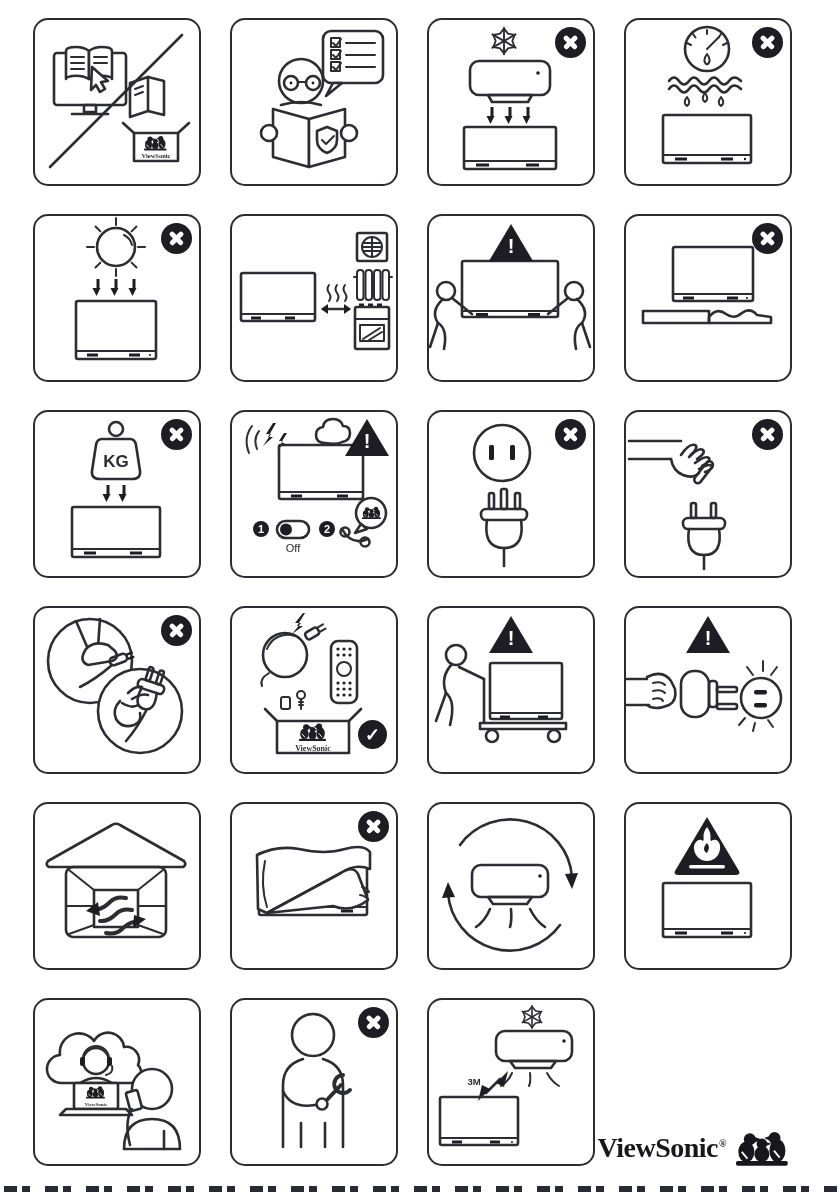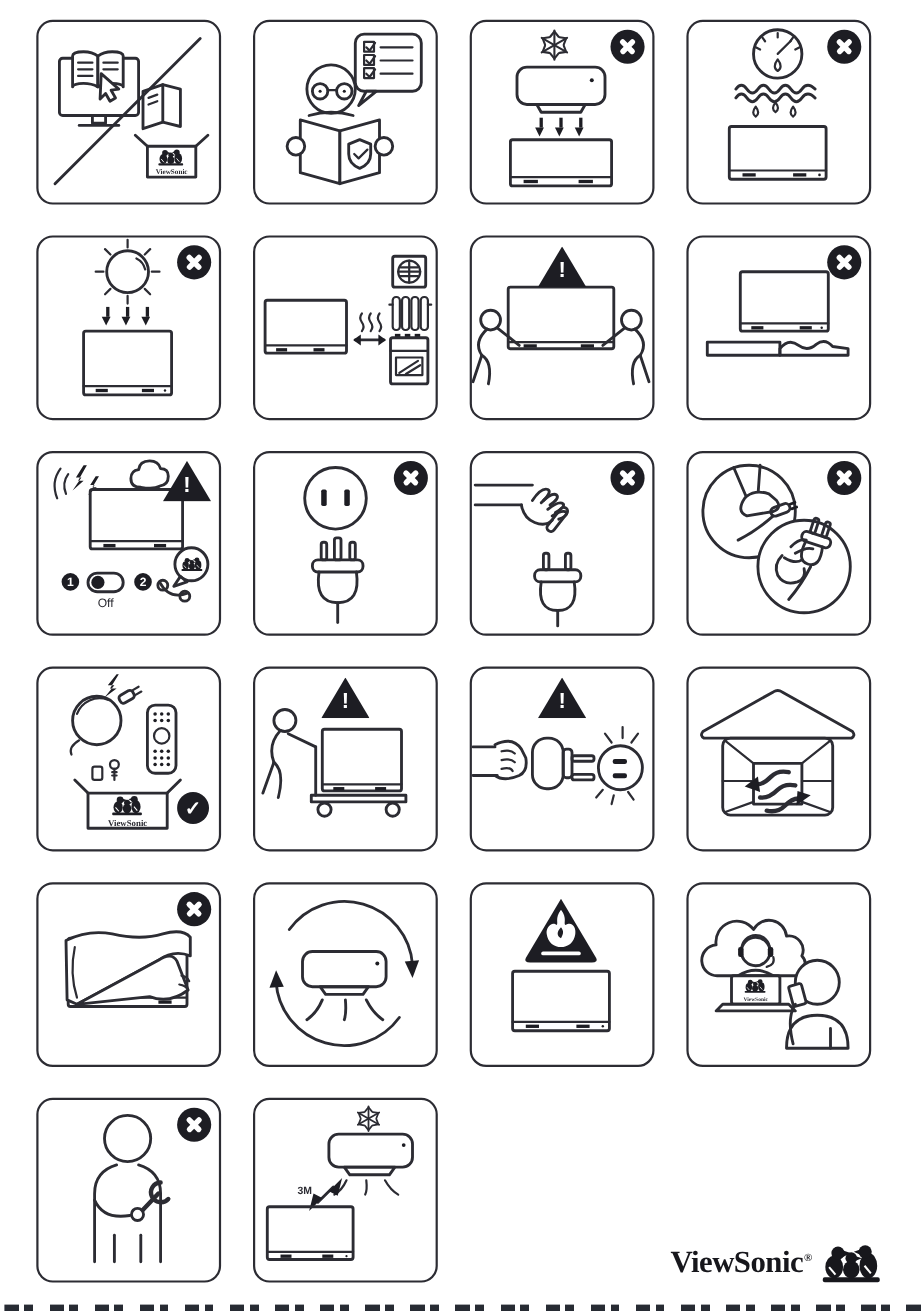--- a/index.html
+++ b/index.html
@@ -18,21 +18,21 @@
   svg text.wt{fill:#fff;font-weight:bold;}
   .badge{position:absolute;display:flex;align-items:center;justify-content:center;color:#fff;z-index:3;}
   .b-prohibition{width:31px;height:31px;border-radius:50%;background:var(--ink2);}
   .b-prohibition::before,.b-prohibition::after{content:"";position:absolute;left:50%;top:50%;width:17px;height:4.6px;border-radius:2.3px;background:#fff;margin:-2.3px 0 0 -8.5px;}
   .b-prohibition::before{transform:rotate(45deg);} .b-prohibition::after{transform:rotate(-45deg);}
   .b-warning{width:44px;height:37px;background:var(--ink2);clip-path:polygon(50% 0,100% 100%,0 100%);font-weight:bold;font-size:20px;align-items:flex-end;padding-bottom:3px;box-sizing:border-box;}
   .b-check{width:29px;height:29px;border-radius:50%;background:var(--ink2);font-weight:bold;font-size:18px;}
   .p-top-right{top:7px;right:7px;}
   .p-top-center{top:8px;left:50%;transform:translateX(-50%);}
   .p-mid-right{top:112px;right:9px;}
-  .brandmark{position:absolute;top:1128px;right:38px;display:flex;align-items:center;gap:8px;}
+  .brandmark{position:absolute;top:1128px;right:50px;display:flex;align-items:center;gap:8px;}
   .brandmark .wordmark{font-family:"Liberation Serif",serif;font-weight:bold;font-size:28px;color:#17171c;letter-spacing:-0.5px;line-height:1;}
   .brandmark sup{font-size:10px;vertical-align:10px;margin-left:1px;}
   .cutstrip{position:absolute;left:4px;right:0;bottom:0;height:6px;background:repeating-linear-gradient(90deg,#272b33 0 13px,#fff 13px 18px,#272b33 18px 26px,#fff 26px 41px);}
 </style>
 </head>
 <body>
 
 <svg width="0" height="0" style="position:absolute" aria-hidden="true">
   <defs>
     <g id="flakeAxis">
@@ -268,20 +268,38 @@
       <line class="s2" x1="50" y1="81" x2="130" y2="81"></line>
       <rect class="f" x="60" y="83.5" width="11" height="3"></rect>
         <rect class="f" x="104" y="83.5" width="11" height="3"></rect>
         <circle class="f" cx="124" cy="85" r="1.1"></circle>
       <rect class="s" x="20" y="98" width="66" height="12"></rect>
       <path class="s" d="M86,104 q8,-10 17,-3 q8,6 16,-1 q8,-6 15,2 l14,2 l0,6 l-62,0 Z"></path>
     </svg>
   <span class="badge b-prohibition p-top-right"></span>
     </figure>
 
+  <figure class="tile">
+    <svg class="art" viewBox="0 0 168 168">
+      <circle class="s" cx="84" cy="20" r="7"></circle>
+      <path class="s" d="M70,30 h28 q5,0 6,6 l4,26 q1,8 -8,8 h-32 q-9,0 -8,-8 l4,-26 q1,-6 6,-6 Z"></path>
+      <text x="84" y="58" font-size="17" font-weight="bold" text-anchor="middle">KG</text>
+      <g class="f">
+        <rect x="74.5" y="76" width="3" height="9"></rect>
+          <path d="M70.5,85 h8 l-4,8 Z"></path>
+        <rect x="90.5" y="76" width="3" height="9"></rect>
+          <path d="M86.5,85 h8 l-4,8 Z"></path>
+      </g>
+      <rect class="s" x="40" y="98" width="88" height="50" rx="2"></rect>
+      <line class="s2" x1="40" y1="140" x2="128" y2="140"></line>
+      <rect class="f" x="52" y="142.5" width="12" height="3"></rect>
+        <rect class="f" x="98" y="142.5" width="12" height="3"></rect>
+    </svg>
+  <span class="badge b-prohibition p-top-right"></span>
+    </figure>
 
   <figure class="tile">
     <svg class="art" viewBox="0 0 168 168">
       <path class="s" d="M96,34 q-9,0 -9,-8 q0,-7 7,-8 q1,-8 10,-8 q8,0 10,7 q7,0 7,7 q0,8 -8,9 q-5,3 -17,1 Z"></path>
       <path class="f" d="M44,14 l-7,11 h5 l-8,12 l10,-9 h-5 l8,-14 Z"></path>
       <path class="f" d="M55,24 l-5,8 h4 l-6,9 l8,-7 h-4 l6,-10 Z"></path>
       <path class="s2" d="M30,22 q-6,8 -2,18"></path>
         <path class="s2" d="M23,17 q-9,12 -3,27"></path>
       <rect class="s" x="50" y="36" width="84" height="54" rx="2"></rect>
       <line class="s2" x1="50" y1="83" x2="134" y2="83"></line>

